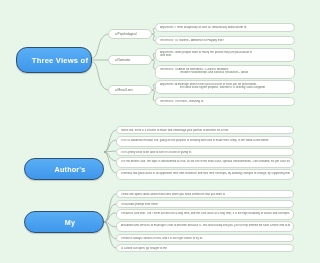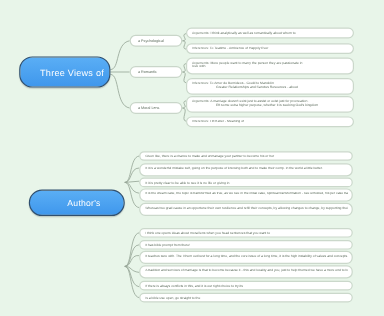--- a/index.html
+++ b/index.html
@@ -13,21 +13,21 @@
   #canvas{position:absolute;inset:0;width:300px;height:263px;}
   #edges{position:absolute;left:0;top:0;width:300px;height:263px;}
 
   .node{
     position:absolute;
     box-sizing:border-box;
     background:linear-gradient(180deg,#5aaef5 0%,#3f97ec 100%);
     border:1.6px solid #2f4f6f;
     border-radius:11px;
     color:#ffffff;
-    font-weight:normal;
+    font-weight:bold;
     display:flex;align-items:center;justify-content:center;
     text-align:center;
     letter-spacing:.2px;
     box-shadow:0 1px 1px rgba(0,0,0,.18);
     white-space:nowrap;
     padding-left:12px;
   }
   .node.root-main{font-size:7.6px;}
   .node.root-sub{font-size:7.2px;}
 
@@ -112,20 +112,23 @@
   </svg>
 
   <div class="node root-main" style="left:16px;top:47px;width:76px;height:26px;">
     <span>Three Views of</span>
   </div>
 
   <div class="node root-sub" style="left:24px;top:158px;width:80px;height:22px;">
     <span>Author's</span>
   </div>
 
+  <div class="node root-sub" style="left:24px;top:211px;width:80px;height:22px;">
+    <span>My</span>
+  </div>
 
   <div class="pill" style="left:108px;top:29px;width:44px;height:10px;">
     <span>a Psychological</span>
   </div>
   <div class="pill" style="left:108px;top:55px;width:44px;height:10px;">
     <span>a Romantic</span>
   </div>
   <div class="pill" style="left:108px;top:85px;width:44px;height:10px;">
     <span>a Moral Lens</span>
   </div>

